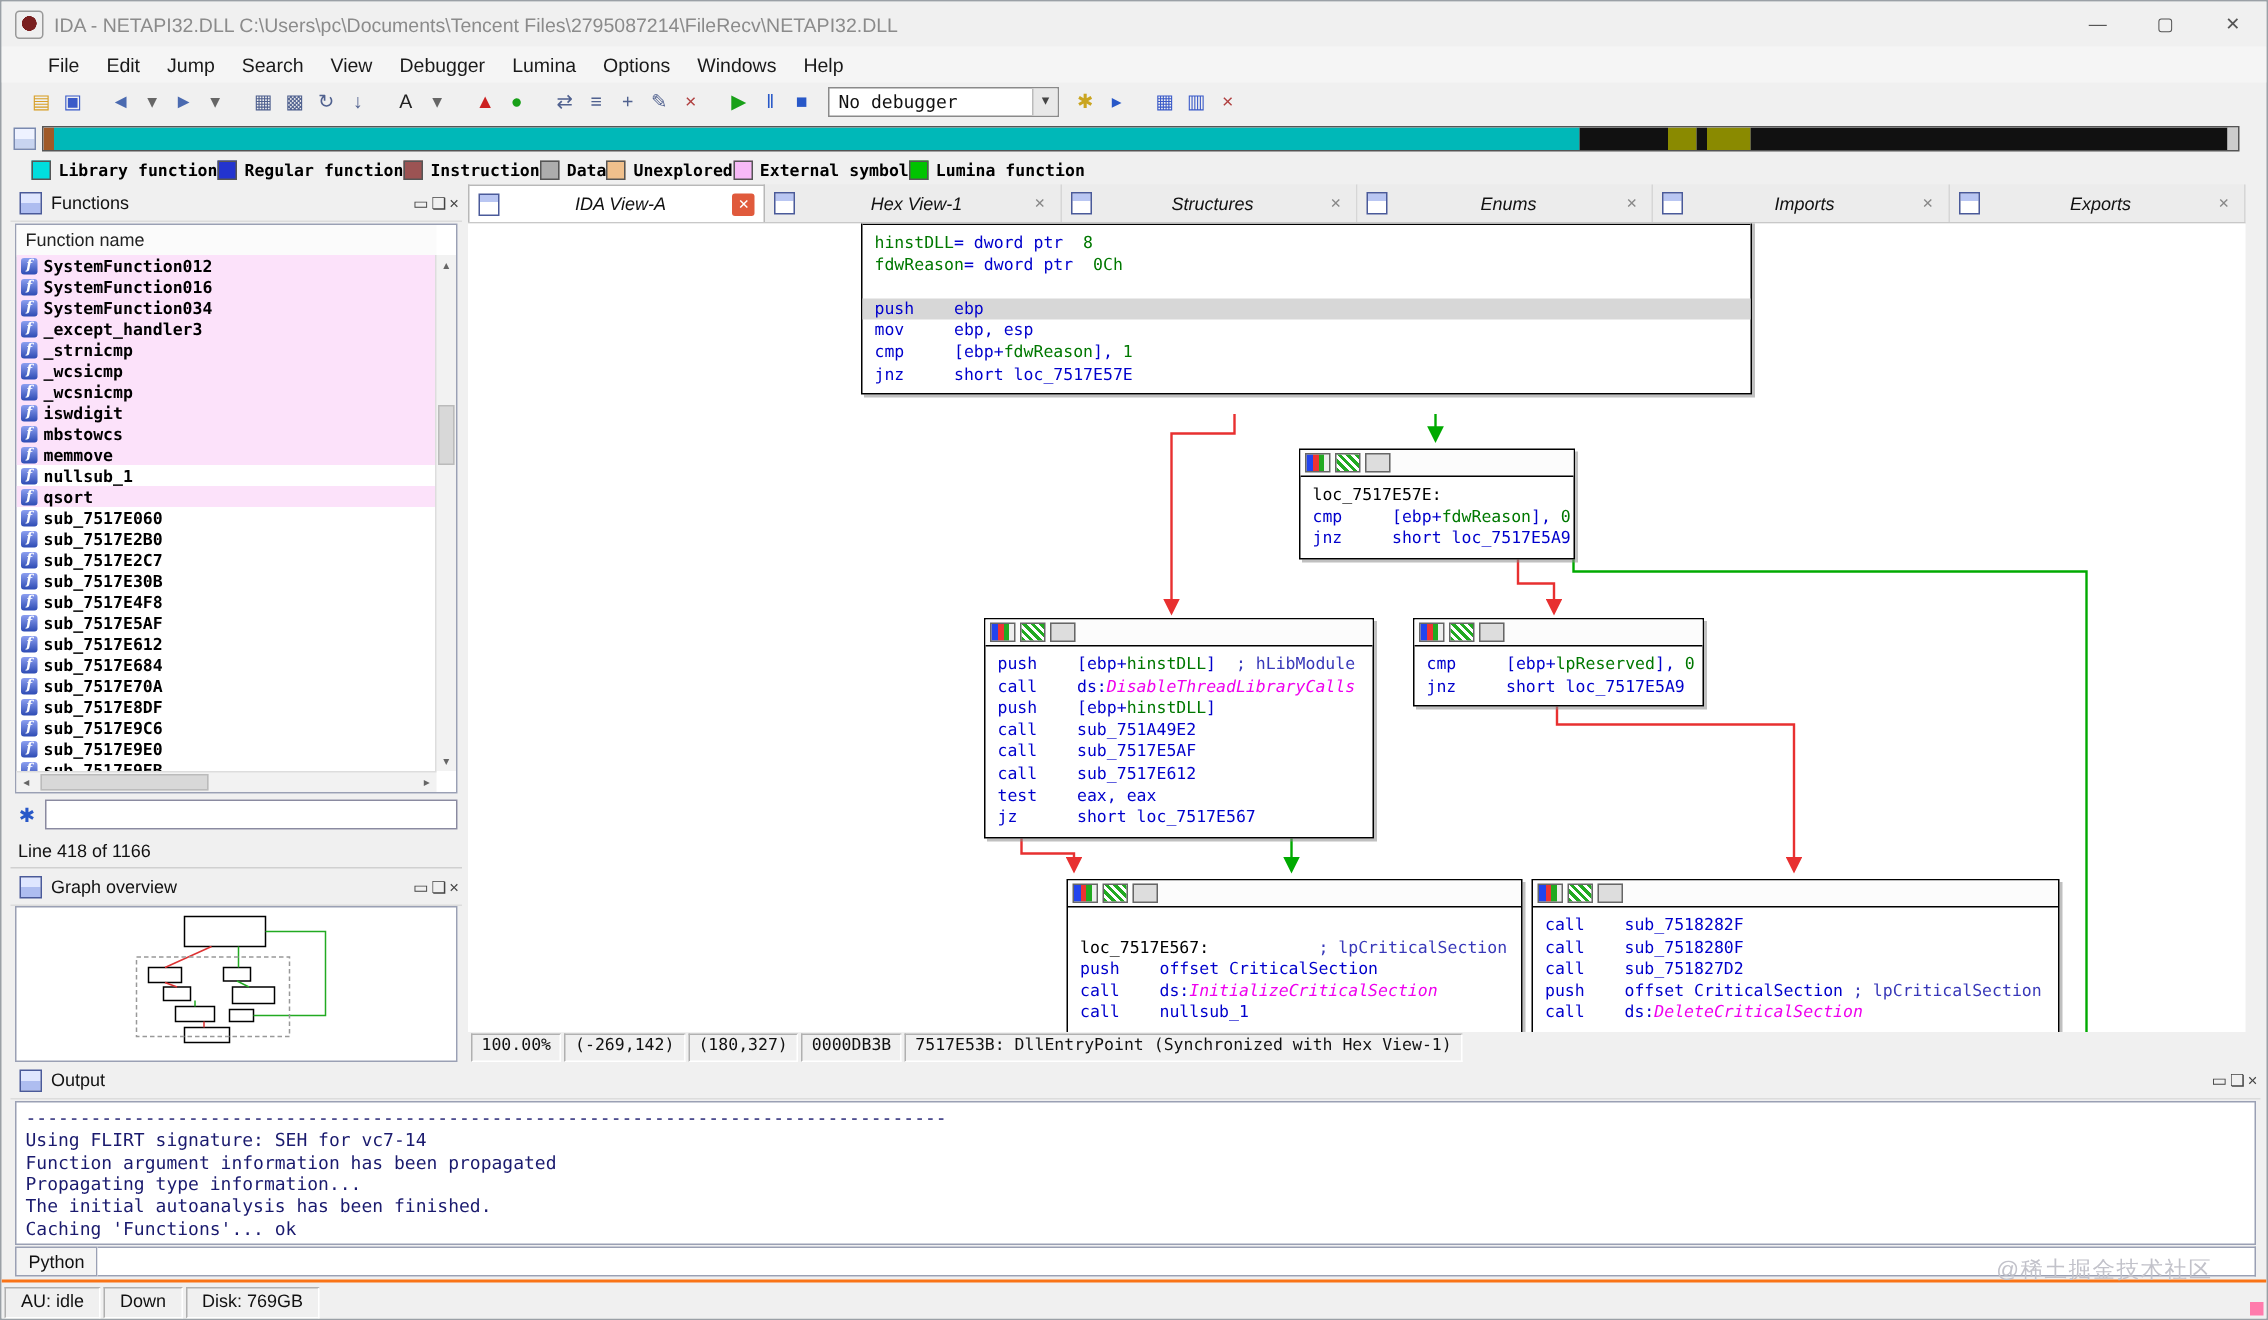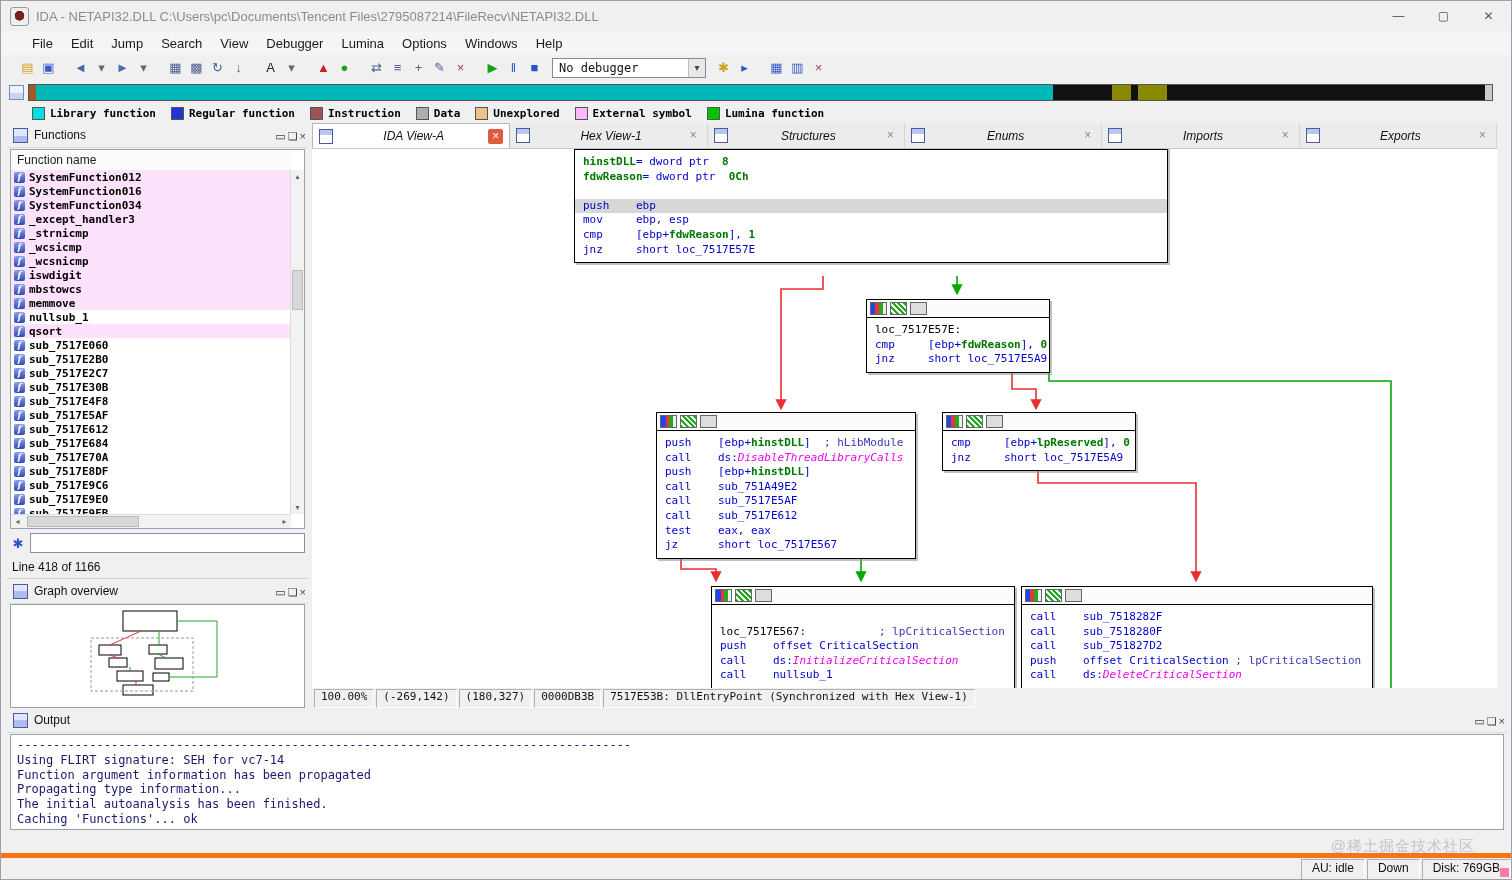--- a/index.html
+++ b/index.html
@@ -19,21 +19,21 @@
   .tb-sep{display:inline-block;width:11px;height:20px;}
   .combo{display:flex;align-items:center;width:154px;height:20px;border:1px solid #8a8a8a;background:#fff;margin:0 7px;padding-left:6px;box-sizing:border-box;}
   .combo-text{flex:1;font:12px "DejaVu Sans Mono",monospace;color:#111;}
   .combo-arrow{width:16px;text-align:center;color:#444;background:#e8e8e8;height:18px;line-height:18px;border-left:1px solid #bbb;font-size:10px;}
   
   .navrow{position:absolute;top:80px;left:0;width:100%;height:22px;display:flex;align-items:center;}
   .nav-icon{width:13px;height:13px;margin:0 4px 0 8px;border:1px solid #7a8ab0;background:linear-gradient(#eef2ff 50%,#c8d4f0 50%);flex:none;}
   .navband{flex:1;height:15px;margin-right:18px;border:1px solid #555;display:flex;overflow:hidden;}
   .nav-seg{height:100%;flex:none;}
   
-  .legendrow{position:absolute;top:102px;left:0;width:100%;height:20px;display:flex;align-items:center;padding-left:31px;gap:15px;box-sizing:border-box;}
+  .legendrow{position:absolute;top:102px;left:0;width:100%;height:20px;display:flex;align-items:center;padding-left:20px;box-sizing:border-box;}
   .legend-item{display:flex;align-items:center;gap:5px;}
   .legend-swatch{width:11px;height:11px;border:1px solid #555;flex:none;}
   .legend-label{font:bold 11px "DejaVu Sans Mono",monospace;color:#000;}
   
   .leftdock{position:absolute;left:6px;top:122px;width:301px;height:585px;}
   .panel-caption{position:absolute;left:0;right:0;height:24px;background:#f0f0f0;display:flex;align-items:center;border-bottom:1px solid #dcdcdc;}
   .cap-icon{width:13px;height:13px;margin:0 6px;border:1px solid #4a5a9a;background:linear-gradient(#dfe6ff 50%,#aebdf0 50%);flex:none;}
   .cap-title{font-size:12px;color:#111;flex:1;}
   .cap-btn{width:18px;height:18px;line-height:17px;text-align:center;color:#444;font-size:11px;margin-right:2px;}
   #fn-caption{top:0;}
@@ -71,33 +71,33 @@
   #edges{position:absolute;left:0;top:0;}
   .node{position:absolute;background:#fff;border:1px solid #000;box-shadow:2px 2px 0 rgba(140,140,140,.55);}
   .node-title{height:17px;display:flex;align-items:center;gap:3px;padding-left:3px;border-bottom:1px solid #000;background:#fcfcfc;}
   .nico{width:15px;height:11px;border:1px solid #666;flex:none;}
   .nico1{background:linear-gradient(90deg,#2244ee 0 30%,#ee3333 30% 55%,#22aa22 55% 80%,#eee 80%);}
   .nico2{background:repeating-linear-gradient(45deg,#22aa22 0 2px,#fff 2px 4px);}
   .nico3{background:#ddd;}
   .node-body{padding:5px 0 5px 8px;font:11px "DejaVu Sans Mono",monospace;}
   .nl{height:14.6px;line-height:14.6px;white-space:pre;}
   .nl.hl{background:#d7d7d7;margin-left:-8px;padding-left:8px;}
-  .c-b{color:#0000cc;} .c-g{color:#007800;font-weight:bold;} .c-m{color:#ee00ee;font-style:italic;} .c-k{color:#000;} .c-c{color:#3939b9;}
+  .c-b{color:#0000cc;} .c-g{color:#007800;} .c-m{color:#ee00ee;font-style:italic;} .c-k{color:#000;} .c-c{color:#3939b9;}
   
   #graph-status{position:absolute;left:311px;top:687px;width:1185px;height:20px;display:flex;align-items:center;background:#f0f0f0;gap:2px;padding-left:2px;box-sizing:border-box;}
   .gs-cell{height:17px;line-height:15px;padding:0 6px;border:1px solid;border-color:#b0b0b0 #fff #fff #b0b0b0;font:11px "DejaVu Sans Mono",monospace;color:#111;background:#f0f0f0;white-space:nowrap;}
   
   #output-dock{position:absolute;left:6px;top:707px;width:1500px;height:145px;}
   #out-body{position:absolute;left:3px;right:3px;top:26px;height:96px;background:#fff;border:1px solid #9aa0b4;padding:3px 6px;overflow:hidden;box-sizing:border-box;}
   .out-line{font:12px "DejaVu Sans Mono",monospace;color:#1a1a6e;line-height:14.8px;white-space:pre;}
   #python-row{position:absolute;left:3px;right:3px;top:123px;height:20px;display:flex;align-items:stretch;}
   #python-label{height:20px;line-height:18px;padding:0 8px;border:1px solid #9aa0b4;background:#f4f4f4;font-size:12px;color:#111;box-sizing:border-box;}
   #python-input{flex:1;height:20px;border:1px solid #9aa0b4;border-left:none;background:#fff;font:12px "DejaVu Sans Mono",monospace;padding:0 4px;box-sizing:border-box;}
   
-  #statusbar{position:absolute;left:0;top:852px;width:100%;height:28px;background:#f0f0f0;border-top:5px solid #f97316;display:flex;align-items:center;padding-left:2px;gap:2px;box-sizing:border-box;justify-content:flex-end;}
+  #statusbar{position:absolute;left:0;top:852px;width:100%;height:28px;background:#f0f0f0;border-top:2px solid #f97316;display:flex;align-items:center;padding-left:2px;gap:2px;box-sizing:border-box;}
   .sb-cell{height:19px;line-height:17px;padding:0 10px;border:1px solid;border-color:#b0b0b0 #fff #fff #b0b0b0;font-size:12px;color:#111;}
   .watermark{position:absolute;right:36px;top:836px;font-size:15px;color:#c2c2ca;letter-spacing:1px;}
   .pink-dot{position:absolute;right:2px;bottom:2px;width:9px;height:9px;background:#ff7bac;}
 </style>
 </head>
 <body>
 
 <div id="root">
 
   <div class="titlebar">
@@ -520,20 +520,24 @@
     <div id="out-body">
       <div id="output-lines">
           <div class="out-line">-------------------------------------------------------------------------------------</div>
           <div class="out-line">Using FLIRT signature: SEH for vc7-14</div>
           <div class="out-line">Function argument information has been propagated</div>
           <div class="out-line">Propagating type information...</div>
           <div class="out-line">The initial autoanalysis has been finished.</div>
           <div class="out-line">Caching 'Functions'... ok</div>
         </div>
     </div>
+    <div id="python-row">
+      <span id="python-label">Python</span>
+      <input id="python-input" type="text" style="">
+    </div>
   </div>
 
   <div id="statusbar">
       <span class="sb-cell">AU: idle</span>
       <span class="sb-cell">Down</span>
       <span class="sb-cell">Disk: 769GB</span>
     </div>
 
   <div class="watermark">@稀土掘金技术社区</div>
   <div class="pink-dot"></div>

